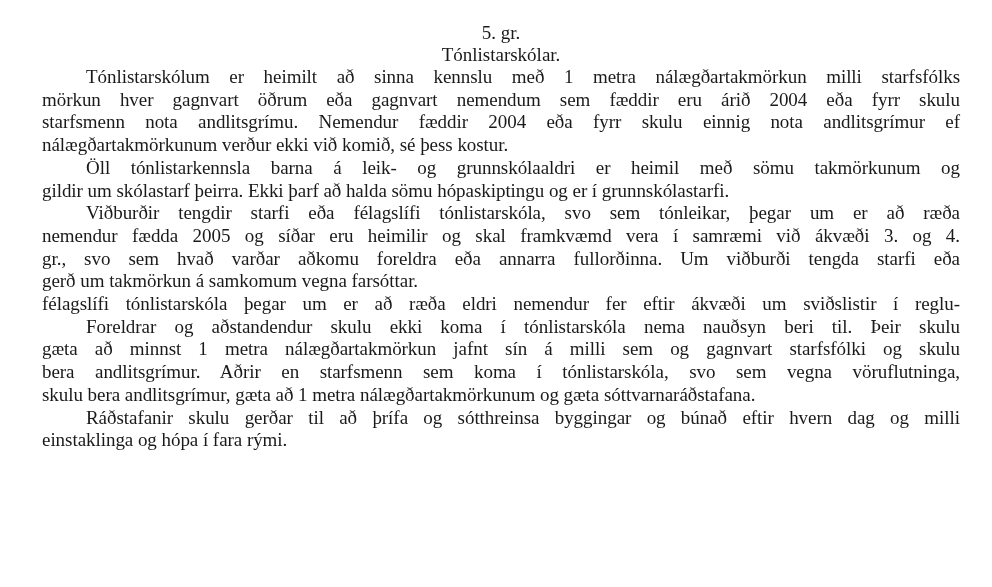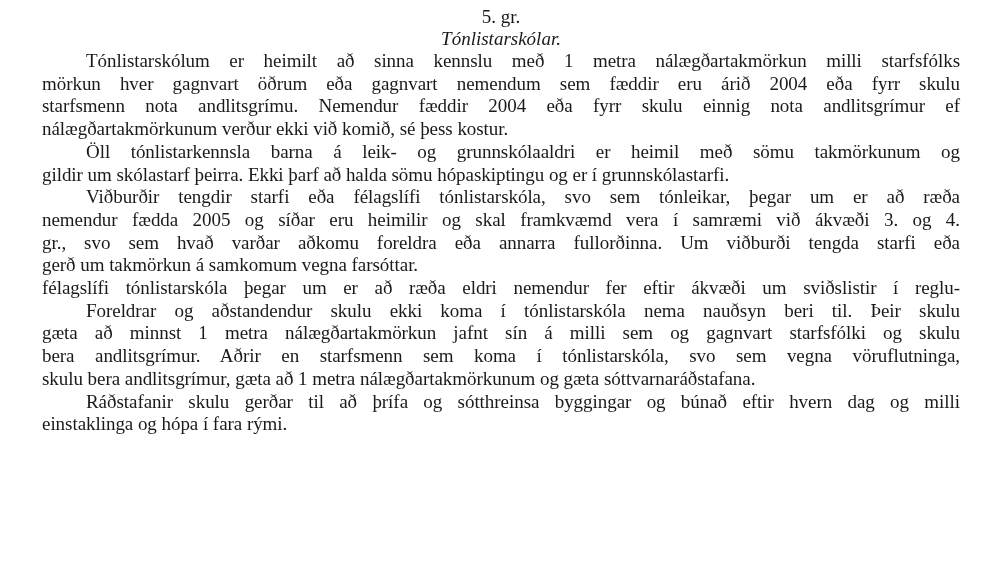--- a/index.html
+++ b/index.html
@@ -1,21 +1,21 @@
 <!DOCTYPE html>
 <html><head>
 <meta charset="utf-8">
 <style>
   html, body { margin:0; padding:0; background:#ffffff; }
   body { width:992px; height:587px; overflow:hidden; position:relative;
          font-family:"Liberation Serif", "DejaVu Serif", serif; color:#1a1a1a; }
   .page { position:absolute; left:42px; top:0; width:918px; }
   .heading { text-align:center; font-size:19px; line-height:22px; margin:0; }
-  .h-num { padding-top:6px; }
-  .h-title { font-style:italic; }
+  .h-num { padding-top:22px; }
+  .h-title { }
   .para { font-size:19px; line-height:22.7px; text-align:justify; margin:0;
           text-indent:44px; letter-spacing:-0.05px; }
   .line { display:block; text-align:justify; text-align-last:justify; white-space:nowrap; }
   .line.last { text-align-last:left; }
   .line.first { padding-left:44px; }
   .para { text-indent:0; }
 </style>
 </head>
 <body>
 

